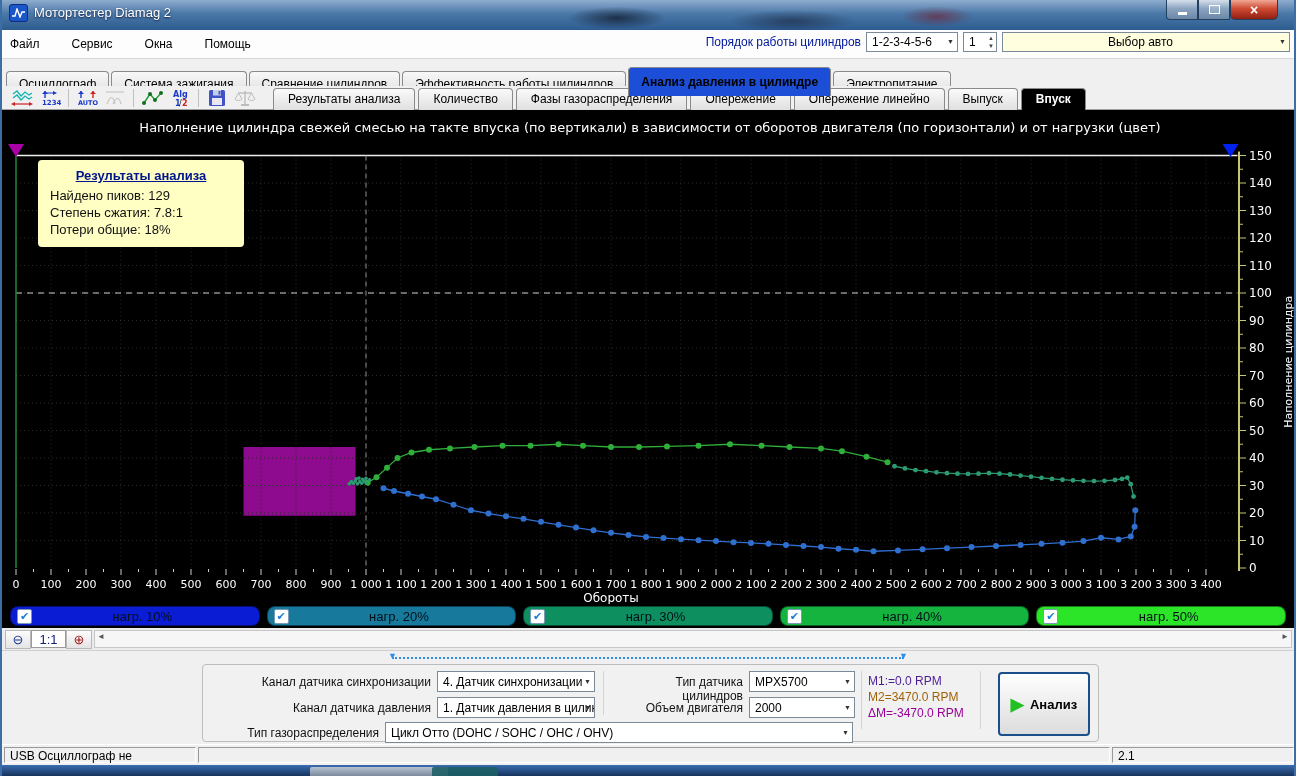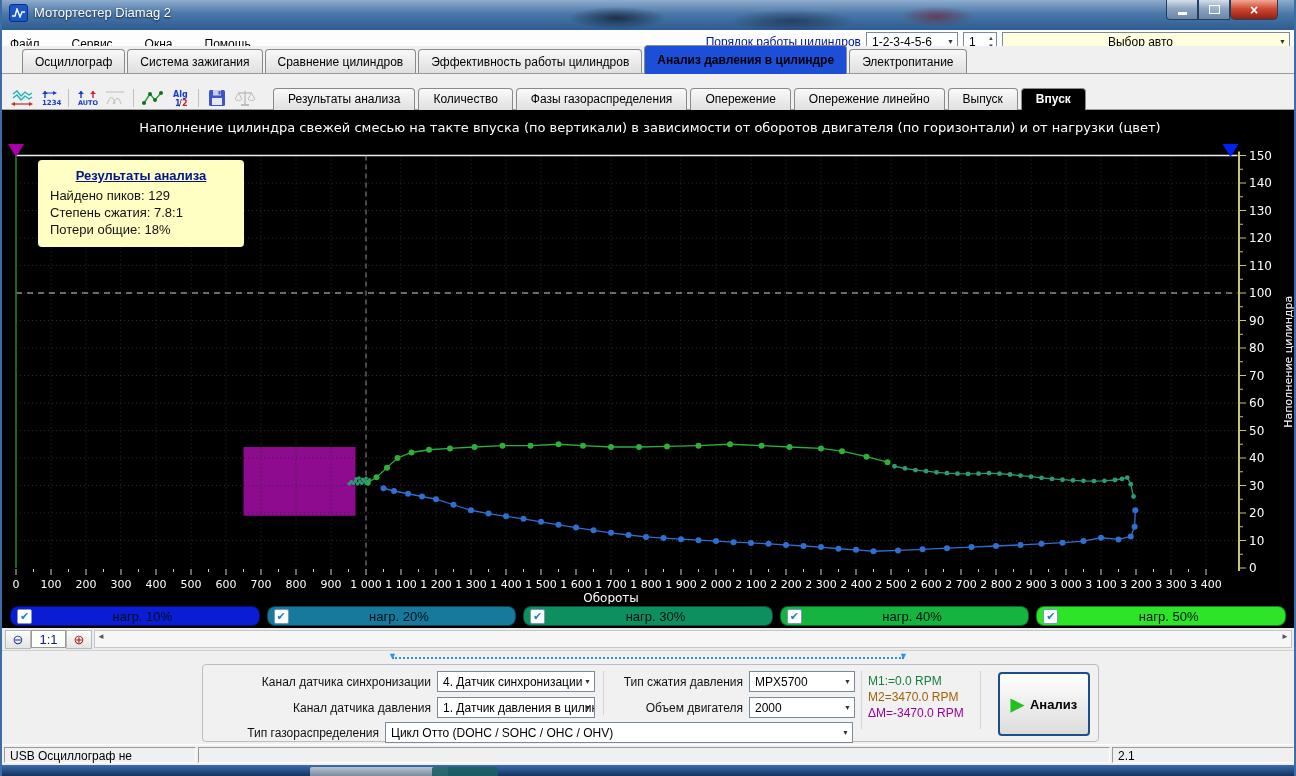--- a/index.html
+++ b/index.html
@@ -28,21 +28,21 @@
   .menu-item{padding:4px 8px;font-size:12px;}
   .mright{position:absolute;right:4px;top:2px;display:flex;align-items:center;gap:5px;}
   .folabel{color:#00189a;font-size:12px;}
   .combo{position:relative;background:#fff;border:1px solid #7a8a99;height:20px;display:flex;align-items:center;box-sizing:border-box;padding:0 16px 0 5px;font-size:12px;}
   .combo .arr{position:absolute;right:3px;top:5px;font-size:7px;color:#333;}
   .combo.small{width:92px;}
   .combo.car{width:288px;background:#ffffdf;justify-content:center;}
   .spinner{display:flex;border:1px solid #7a8a99;background:#fff;height:20px;box-sizing:border-box;align-items:center;padding-left:5px;width:34px;position:relative;}
   .spinbtns{position:absolute;right:1px;top:0;display:flex;flex-direction:column;font-size:6px;line-height:8px;color:#444;padding:1px 1px;}
   
-  .tabrow{position:absolute;left:0;top:46px;right:0;height:28px;display:flex;align-items:flex-end;padding-left:20px;border-bottom:1px solid #9a9a9a;box-sizing:border-box;background:#f0f0f0;}
+  .tabrow{position:absolute;left:0;top:68px;right:0;height:28px;display:flex;align-items:flex-end;padding-left:4px;border-bottom:1px solid #9a9a9a;box-sizing:border-box;background:#f0f0f0;}
   .tab{height:23px;display:flex;align-items:center;padding:0 12px;border:1px solid #8a8a8a;border-bottom:none;border-radius:4px 4px 0 0;background:linear-gradient(#f8f8f8,#dfdfdf);margin-right:2px;font-size:12px;}
   .tab.active{height:28px;background:#1d4ed8;position:relative;z-index:2;margin-bottom:-1px;font-weight:bold;}
   
   .toolbar{position:absolute;left:0;top:86px;right:0;height:24px;background:#f0f0f0;border-bottom:1px solid #a0a0a0;display:flex;align-items:center;padding-left:6px;box-sizing:border-box;}
   .tbtn{width:26px;height:22px;display:flex;align-items:center;justify-content:center;border:1px solid transparent;border-radius:2px;}
   .tbtn.disabled{opacity:.5;}
   .tsep{width:1px;height:18px;background:#c0c0c0;margin:0 4px;}
   #sub-tabs{display:flex;align-items:flex-end;height:24px;margin-left:14px;}
   .subtab{height:21px;display:flex;align-items:center;padding:0 14px;border:1px solid #8a8a8a;border-bottom:none;border-radius:4px 4px 0 0;background:linear-gradient(#fafafa,#e0e0e0);margin-right:3px;font-size:12px;}
   .subtab.active{background:#000;color:#fff;font-weight:bold;}
@@ -611,33 +611,33 @@
     <div class="scombo" style="left:234px;top:32px;width:158px;">
       <span>1.  Датчик давления в цилиндре</span>
         <span class="arr">▼</span>
     </div>
     <div class="slabel" style="left:28px;top:61px;width:148px;">Тип газораспределения</div>
     <div class="scombo" style="left:182px;top:57px;width:468px;">
       <span>Цикл Отто (DOHC / SOHC / OHC / OHV)</span>
         <span class="arr">▼</span>
     </div>
     <div class="vdiv" style="left:400px;top:6px;height:44px;"></div>
-    <div class="slabel" style="left:410px;top:10px;width:130px;">Тип сжатия давления</div>
+    <div class="slabel" style="left:410px;top:10px;width:130px;">Тип датчика цилиндров</div>
     <div class="scombo" style="left:546px;top:6px;width:106px;">
       <span>MPX5700</span>
         <span class="arr">▼</span>
     </div>
     <div class="slabel" style="left:410px;top:36px;width:130px;">Объем двигателя</div>
     <div class="scombo" style="left:546px;top:32px;width:106px;">
       <span>2000</span>
         <span class="arr">▼</span>
     </div>
     <div class="vdiv" style="left:658px;top:6px;height:58px;"></div>
     <div class="meas">
-      <div id="m1" style="color: #15803d;">M1:=0.0 RPM</div>
+      <div id="m1" style="color: #4c1d95;">M1:=0.0 RPM</div>
       <div id="m2" style="color: #a16207;">M2=3470.0 RPM</div>
       <div id="dm" style="color: rgb(153, 0, 153);">ΔM=-3470.0 RPM</div>
     </div>
     <div class="vdiv" style="left:777px;top:6px;height:58px;"></div>
     <div class="analyze">
       <span class="play">▶</span>
       <span>Анализ</span>
     </div>
   </div>
 

